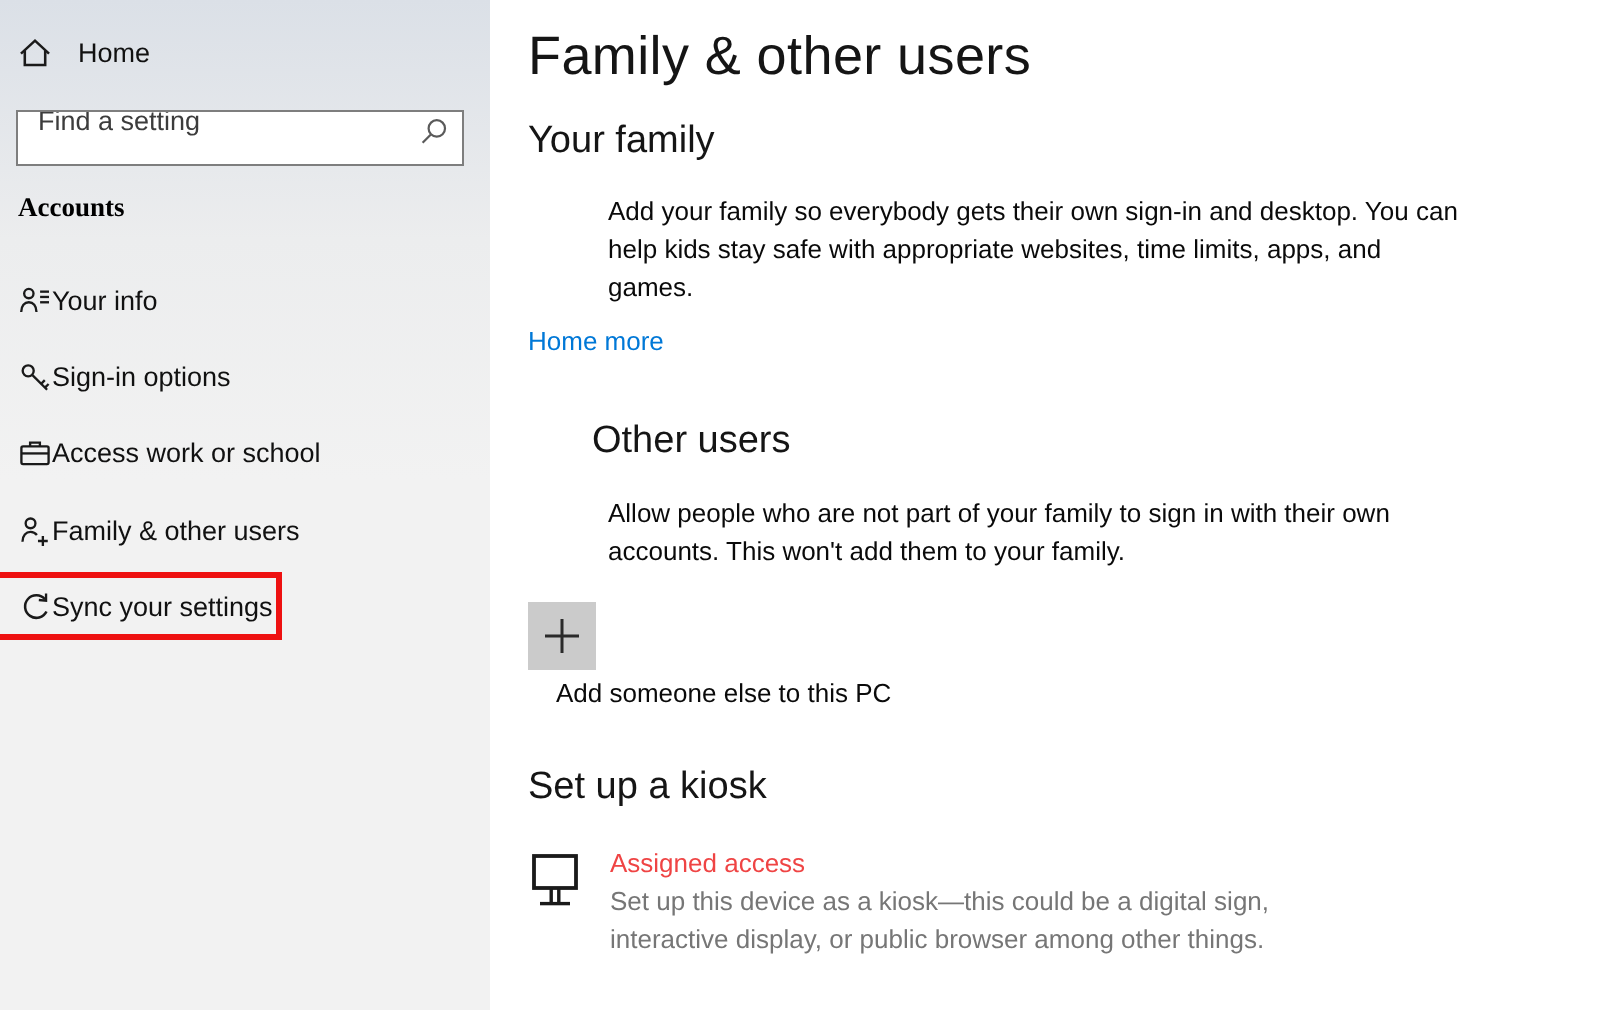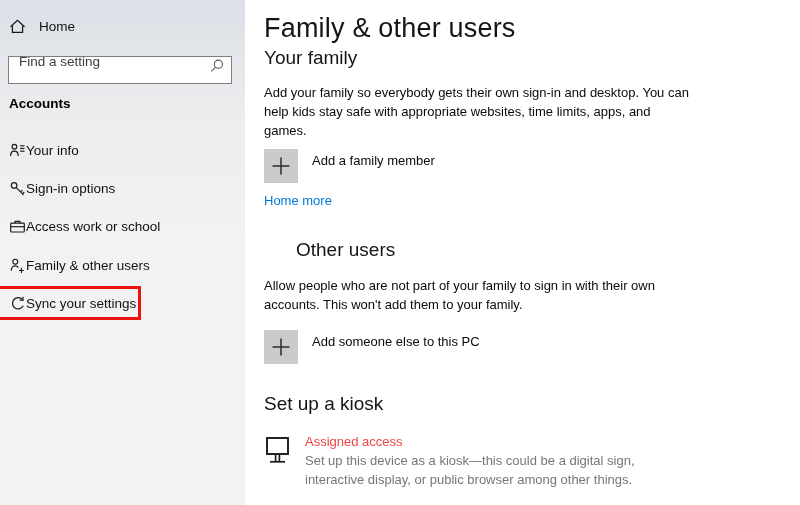--- a/index.html
+++ b/index.html
@@ -33,21 +33,21 @@
     width:100%; height:100%;
     border:1px solid #7e7e7e; background:#fff;
     font-family:"Liberation Sans", sans-serif;
     font-size:13.5px; color:#7f1d1d;
     padding:0 30px 16px 10px; outline:none;
   }
   .search-input::placeholder { color:#3c3c3c; opacity:1; }
   .search-glyph { position:absolute; right:7px; top:6px; }
   .side-section-label {
     position:absolute; left:9px; top:96px;
-    font-size:13.5px; font-weight:700; color:#000;
+    font-size:13.5px; font-weight:700; color:#000;font-family:Liberation Serif, serif;
   }
   .nav { position:absolute; left:0; top:131px; width:245px; }
   .nav-item {
     height:38.4px; display:flex; align-items:center;
     padding-left:9px; cursor:default;
   }
   .nav-item .label { font-size:13.5px; color:#111; }
   .nav-item svg { display:block; flex:none; }
   .annotation-box {
     position:absolute; left:-5px; top:286px;
@@ -57,27 +57,27 @@
   }
   
   .main {
     position:absolute; left:245px; top:0;
     width:555px; height:505px;
     padding:12px 30px 0 19px;
     background:#fff;
   }
   .page-title { font-size:27px; line-height:33px; font-weight:300; color:#151515; letter-spacing:0.2px; }
   .section-h { font-size:19px; line-height:25px; font-weight:400; color:#151515; }
-  .h-family { }
+  .h-family { margin-top:13px; }
   .h-other  { margin-top:28px;margin-left:32px; }
   .h-kiosk  { margin-top:27px; }
-  .body-p { font-size:13px; line-height:19px; color:#0a0a0a; max-width:428px; margin-top:13px; }
+  .body-p { font-size:13px; line-height:19px; color:#0a0a0a; max-width:428px; margin-top:13px;margin-left:40px; }
   .p-other { margin-top:14px; max-width:430px; }
   .tile-row { display:flex; align-items:flex-start; margin-top:9px; cursor:default; }
-  .tile-row.second { margin-top:16px; }
+  .tile-row.second { margin-top:16px;flex-direction:column; }
   .add-tile {
     width:34px; height:34px; background:#cbcbcb;
     display:flex; align-items:center; justify-content:center; flex:none;
   }
   .tile-label { font-size:13px; color:#0a0a0a; margin-left:14px; margin-top:4px; }
   .link { display:inline-block; margin-top:10px; font-size:13px; color:#0078d7; cursor:pointer; text-decoration:none; }
   .kiosk-row { display:flex; align-items:flex-start; margin-top:17px; cursor:default; }
   .kiosk-row svg { flex:none; margin-top:2px; }
   .kiosk-text { margin-left:13px; }
   .kiosk-title { font-size:13px; line-height:17px; color:#ef4444; }
@@ -178,28 +178,20 @@
   </div>
 
   <div class="main">
 
     <h1 class="page-title">Family &amp; other users</h1>
 
     <h2 class="section-h h-family">Your family</h2>
 
     <p class="body-p">Add your family so everybody gets their own sign-in and desktop. You can help kids stay safe with appropriate websites, time limits, apps, and games.</p>
 
-    <div class="tile-row">
-      <span class="add-tile">
-        <svg width="34" height="34" viewBox="0 0 34 34" fill="none" stroke="#2b2b2b" stroke-width="1.5">
-          <path d="M17 8.5 V25.5 M8.5 17 H25.5"></path>
-        </svg>
-      </span>
-      <span class="tile-label">Add a family member</span>
-    </div>
 
     <a class="link">Home more</a>
 
     <h2 class="section-h h-other">Other users</h2>
 
     <p class="body-p p-other">Allow people who are not part of your family to sign in with their own accounts. This won't add them to your family.</p>
 
     <div class="tile-row second">
       <span class="add-tile">
         <svg width="34" height="34" viewBox="0 0 34 34" fill="none" stroke="#2b2b2b" stroke-width="1.5">

